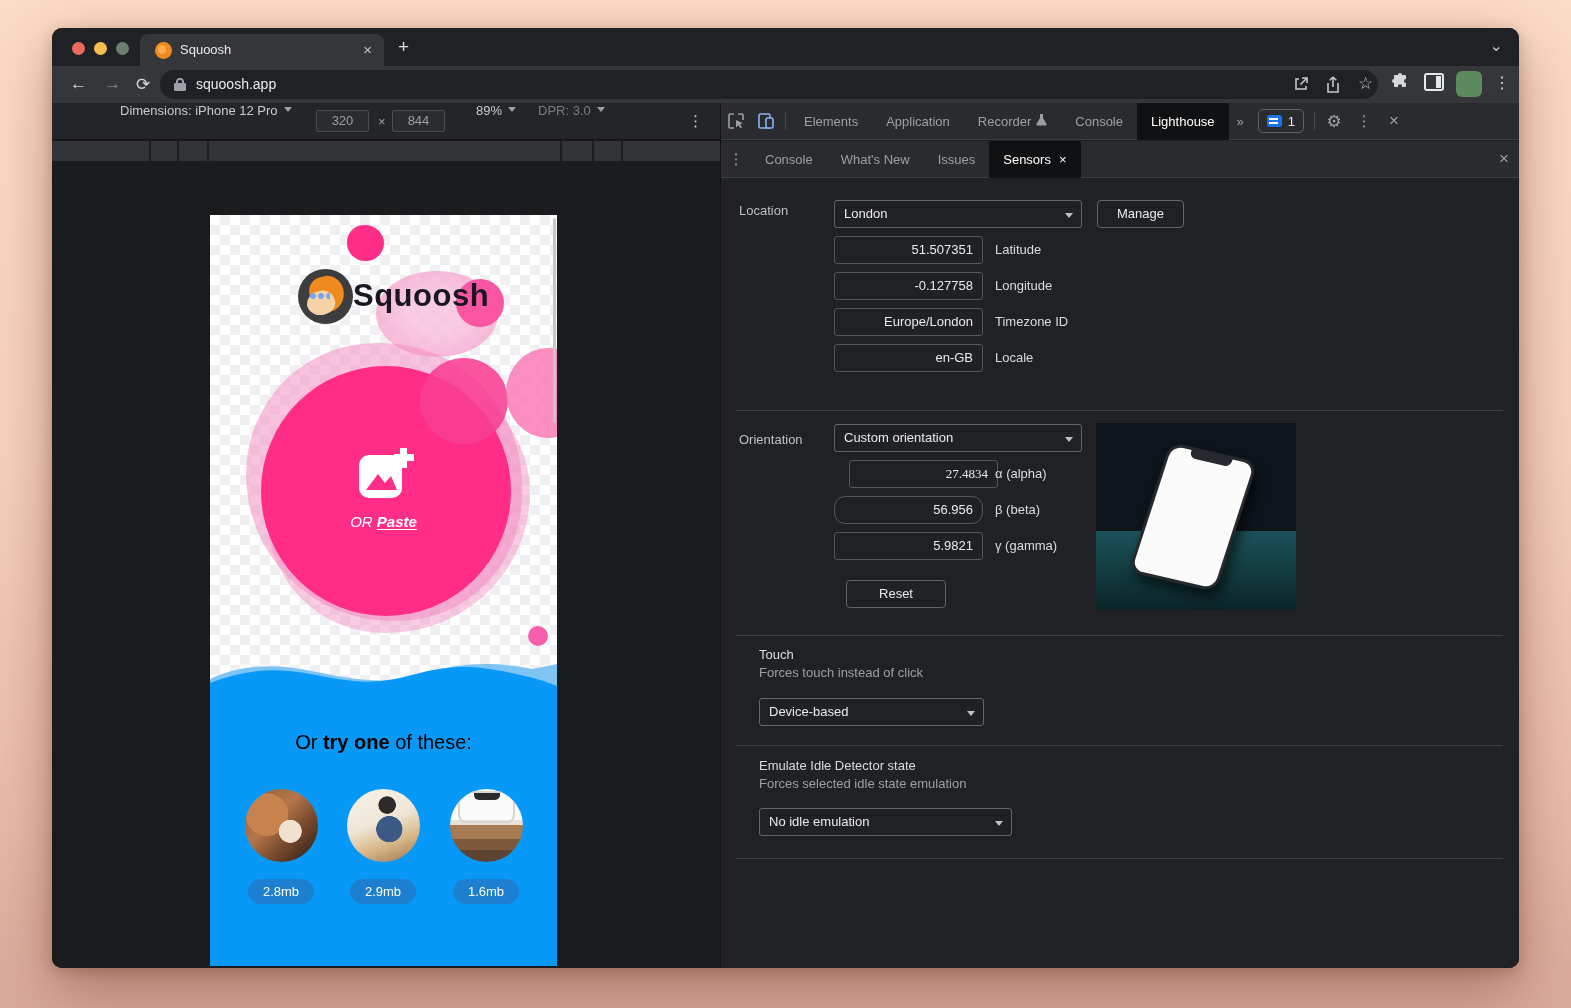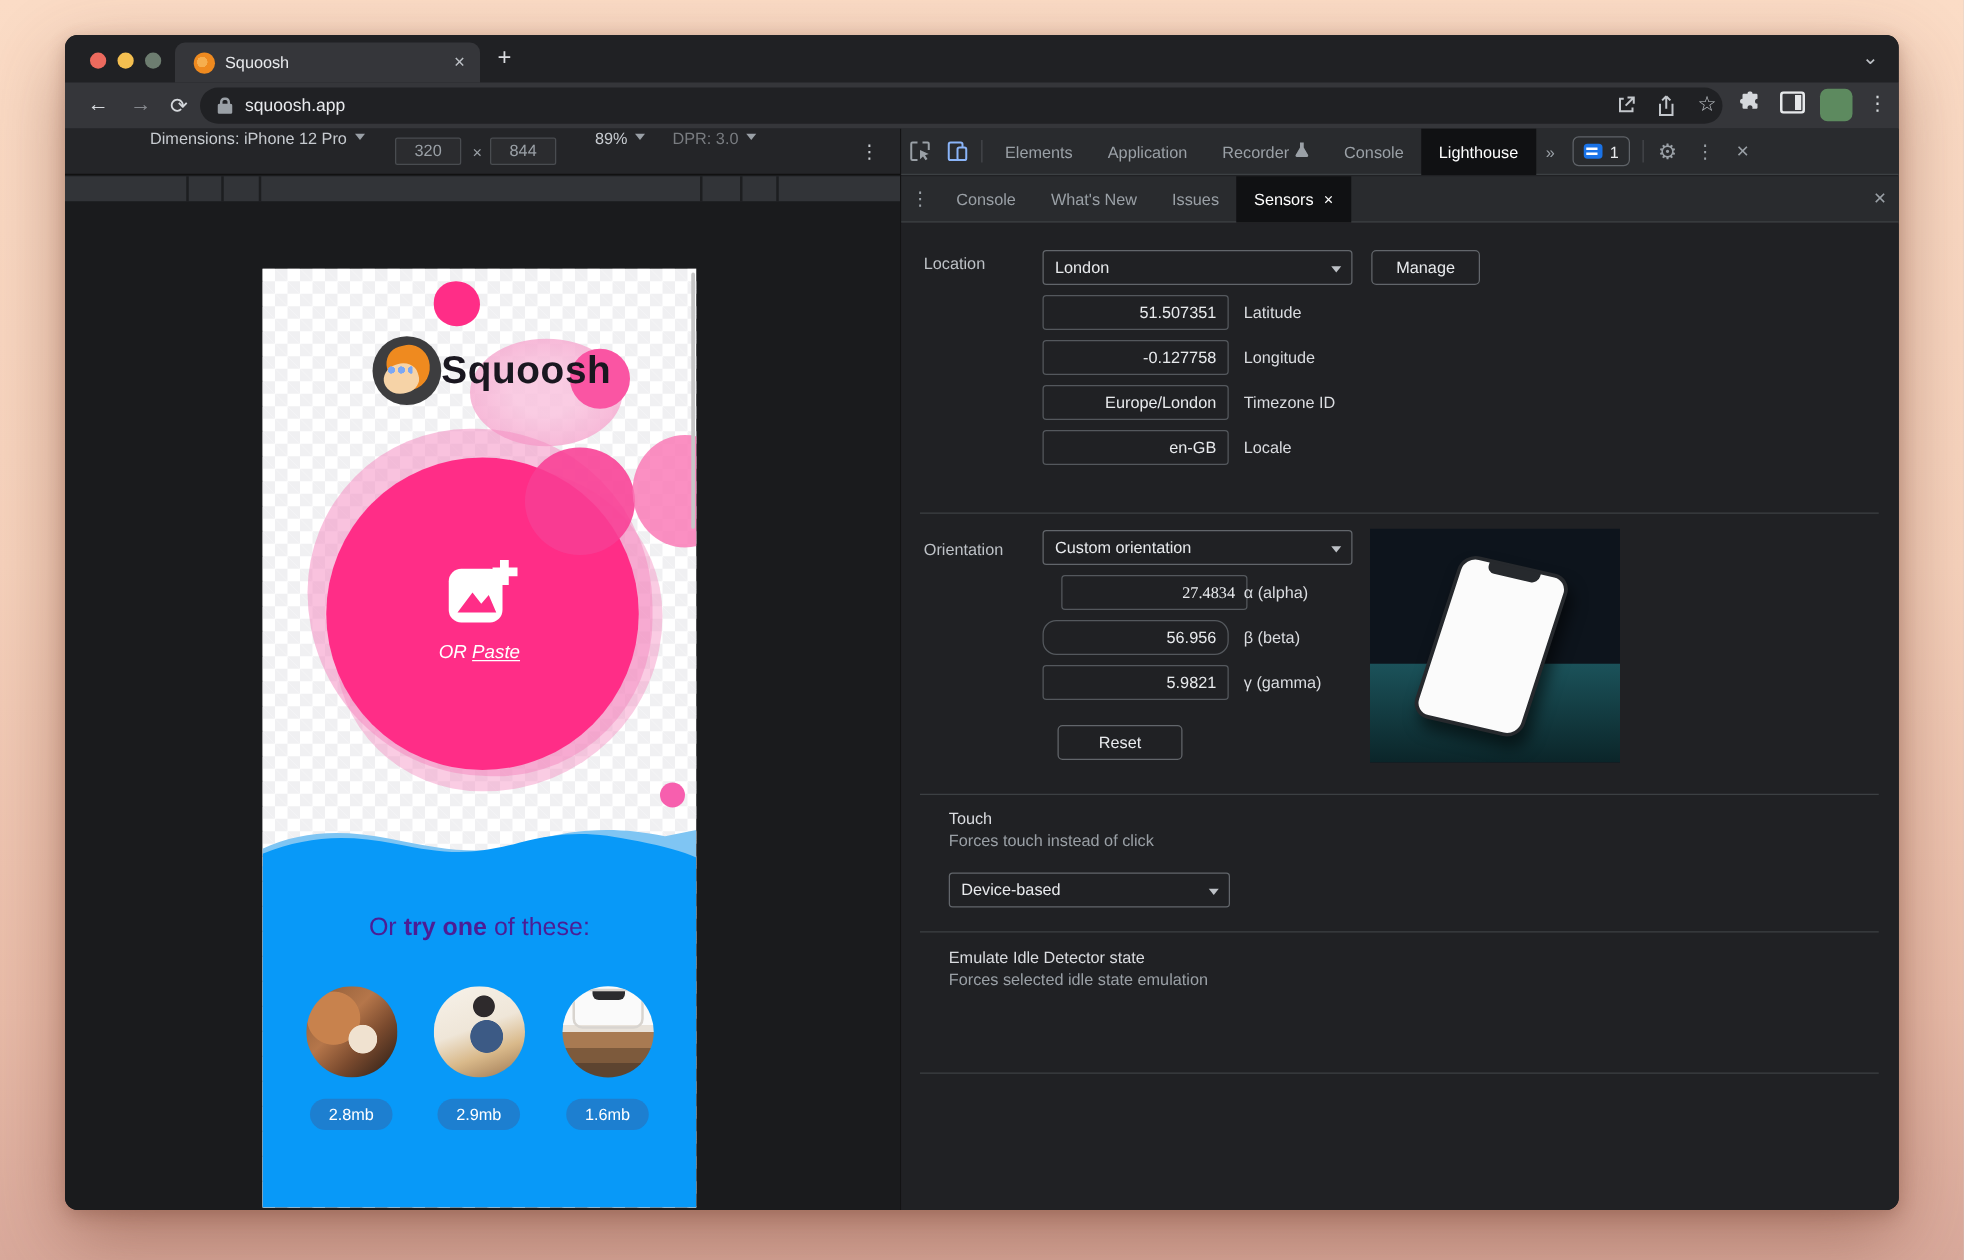--- a/index.html
+++ b/index.html
@@ -75,24 +75,24 @@
   .blob-halo2 { position:absolute; left:58px; top:160px; width:262px; height:258px; border-radius:54% 46% 55% 45%; background:#f48fc2; opacity:.45; }
   .blob-main { position:absolute; left:51px; top:151px; width:250px; height:250px; border-radius:50%; background:#ff2d87; }
   .blob-tr { position:absolute; left:420px; top:143px; width:88px; height:86px; border-radius:50%; background:rgba(248,62,148,.88); }
   .blob-right { position:absolute; left:505px; top:133px; width:84px; height:90px; border-radius:50%; background:rgba(250,118,180,.82); }
   .blob-tr, .blob-right { transform:translateX(-210px); } 
   .blob-tr { left:210px; transform:none; }
   .blob-right { left:296px; transform:none; }
   .pinkdot-small { position:absolute; left:318px; top:411px; width:20px; height:20px; border-radius:50%; background:#f75fae; }
   .upl { position:absolute; left:146px; top:230px; }
   .orpaste { position:absolute; left:0; width:100%; top:298px; text-align:center; font-size:15px; font-style:italic; color:#fff; }
-  .orpaste u { text-underline-offset:2px; }
+  .orpaste u { text-underline-offset:2px;font-weight:bold; }
   .wave { position:absolute; left:0; top:444px; width:347px; height:36px; }
   .bluesec { position:absolute; left:0; top:478px; width:100%; height:273px; background:#0899f8; }
-  .headline { position:absolute; left:0; top:38px; width:100%; text-align:center; color:#4c1d95; font-size:20px; }
+  .headline { position:absolute; left:0; top:38px; width:100%; text-align:center; color:#000000; font-size:20px; }
   .headline b { font-weight:bold; }
   .thumb { position:absolute; top:96px; width:73px; height:73px; border-radius:50%; overflow:hidden; }
   .thumb.t0 { left:35px; background:
       radial-gradient(circle at 62% 58%, #f0e2d0 0 18%, transparent 19%),
       radial-gradient(circle at 30% 35%, #c8824d 0 30%, transparent 31%),
       linear-gradient(135deg,#8a5a36 0%,#b5764a 40%,#7a4a2e 65%,#241a14 100%); }
   .thumb.t1 { left:137px; background:
       radial-gradient(circle at 55% 22%, #2e2a2c 0 12%, transparent 13%),
       radial-gradient(circle at 58% 55%, #3c5a85 0 22%, transparent 23%),
       linear-gradient(160deg,#f7f2ea 0%,#efe6d8 45%,#d9b98a 70%,#9a7450 100%); }
@@ -332,17 +332,18 @@
       <div class="sep" style="top:456px;"></div>
 
       <div class="sub-title" style="left:38px; top:468px;">Touch</div>
       <div class="sub-desc" style="left:38px; top:486px;">Forces touch instead of click</div>
       <div class="sel" style="left:38px; top:519px; width:225px;">Device-based</div>
 
       <div class="sep" style="top:566px;"></div>
 
       <div class="sub-title" style="left:38px; top:579px;">Emulate Idle Detector state</div>
       <div class="sub-desc" style="left:38px; top:597px;">Forces selected idle state emulation</div>
+      <div class="sel" style="left:38px; top:629px; width:253px;">No idle emulation</div>
 
       <div class="sep" style="top:679px;"></div>
     </div>
   </div>
 </div>
 
 </body></html>

